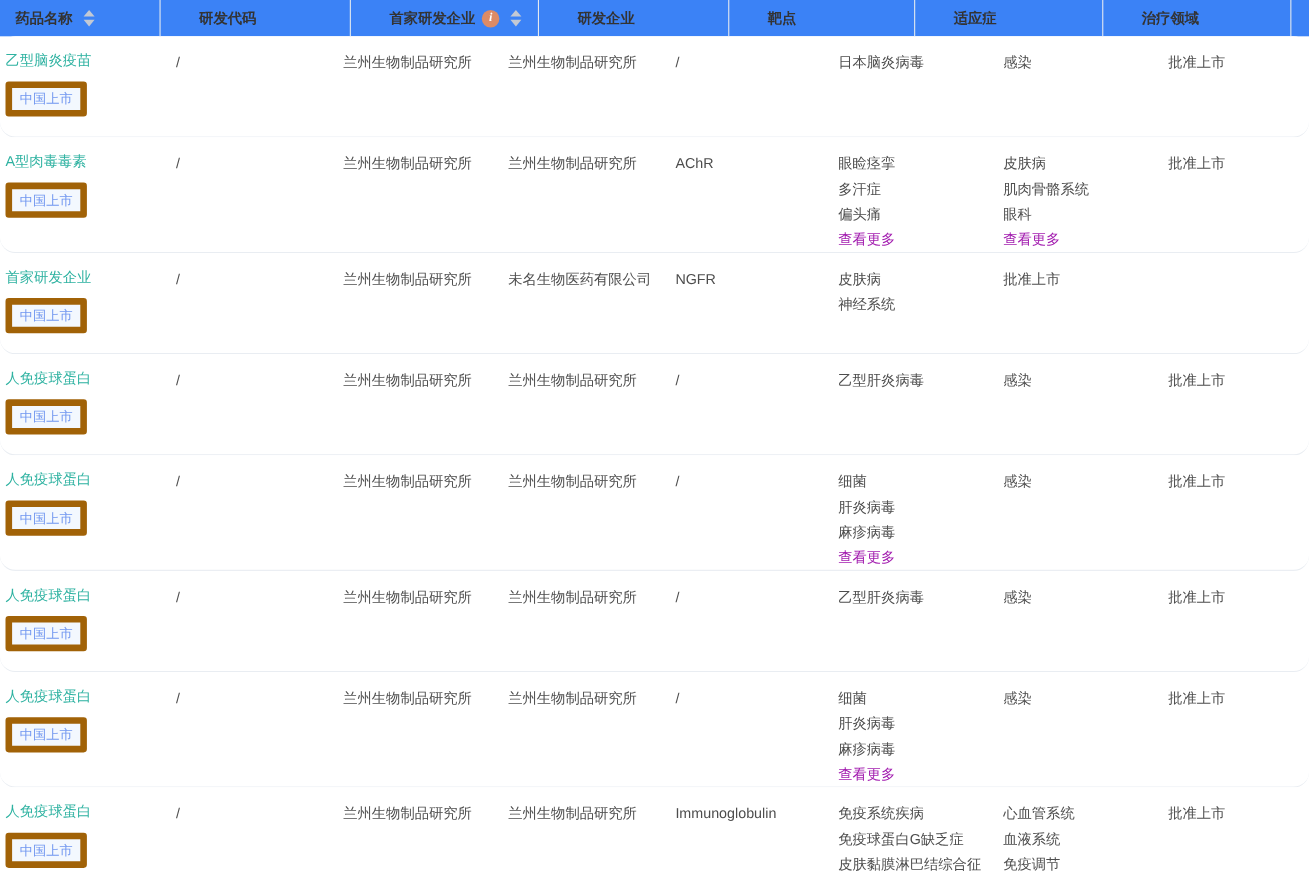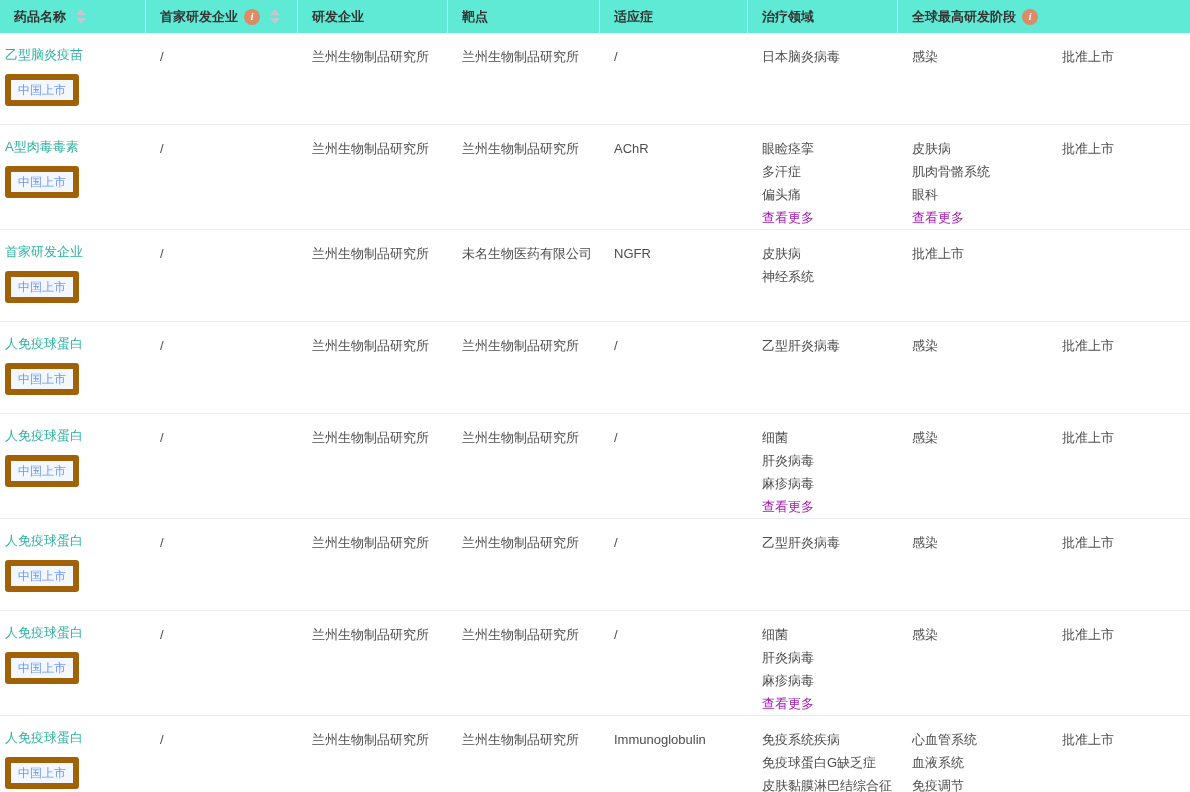--- a/index.html
+++ b/index.html
@@ -3,37 +3,37 @@
 <meta charset="utf-8">
 <style>
   * { margin:0; padding:0; box-sizing:border-box; }
   html,body { width:1190px; height:792px; overflow:hidden; background:#fff;
     font-family:"Liberation Sans","DejaVu Sans",sans-serif; }
   .table { width:1190px; }
   .header, .row {
     display:grid;
     grid-template-columns:146px 152px 150px 152px 148px 150px 150px 142px;
   }
-  .header { background:#5eead4; height:33px; align-items:center; }
+  .header { background:#3b82f6; height:33px; align-items:center;gap:21px; }
   .hcell { padding-left:14px; font-size:13px; font-weight:700; color:#333;
     white-space:nowrap; display:flex; align-items:center; height:33px;
     border-right:1px solid #e3e9f0; overflow:hidden; }
   .hcell:first-child { padding-left:14px; }
   .hcell:last-child { border-right:none;align-items:center; }
   .sorter { display:inline-flex; flex-direction:column; gap:3px; margin-left:10px; }
   .sorter .up { width:0; height:0; border-left:5px solid transparent;
     border-right:5px solid transparent; border-bottom:6px solid #c3c9d4; }
   .sorter .down { width:0; height:0; border-left:5px solid transparent;
     border-right:5px solid transparent; border-top:6px solid #c3c9d4; }
   .info { display:inline-block; width:16px; height:16px; border-radius:50%;
     background:#dd8b66; margin-left:6px; flex:0 0 16px; position:relative; }
   .info::after { content:"i"; position:absolute; left:0; top:0; width:16px; height:16px;
     line-height:15px; text-align:center; color:#fff; font-size:11px; font-style:italic;
     font-weight:700; font-family:"Liberation Serif",serif; }
-  .row { border-bottom:1px solid #e9edf2; min-height:92px; background:#fff; }
+  .row { border-bottom:1px solid #e9edf2; min-height:92px; background:#fff;border-radius:14px; }
   .cell { padding:12px 8px 0 14px; font-size:13px; color:#4d4d4d; line-height:23px; }
   .cell.c0 { padding-left:5px; }
   .drug { display:block; color:#2eb2a1; text-decoration:none; line-height:20px;
     cursor:pointer; white-space:nowrap; }
   .badge { display:inline-block; margin-top:9px; padding:1px 7px; font-size:12px;
     line-height:18px; color:#7096f0; background:#f3f8fe; border:6px solid #a16207;
     border-radius:3px; }
   .line { line-height:23px; white-space:nowrap; }
   a.more { display:block; color:#a21caf; text-decoration:none; line-height:23px;
     cursor:pointer; }
@@ -45,20 +45,24 @@
   <div class="header" id="header-row">
       <div class="hcell">
     <span>药品名称</span>
 
     <span class="sorter">
       <i class="up"></i>
       <i class="down"></i>
     </span>
   </div>
       <div class="hcell">
+    <span>研发代码</span>
+
+  </div>
+      <div class="hcell">
     <span>首家研发企业</span>
     <span class="info"></span>
     <span class="sorter">
       <i class="up"></i>
       <i class="down"></i>
     </span>
   </div>
       <div class="hcell">
     <span>研发企业</span>
 

